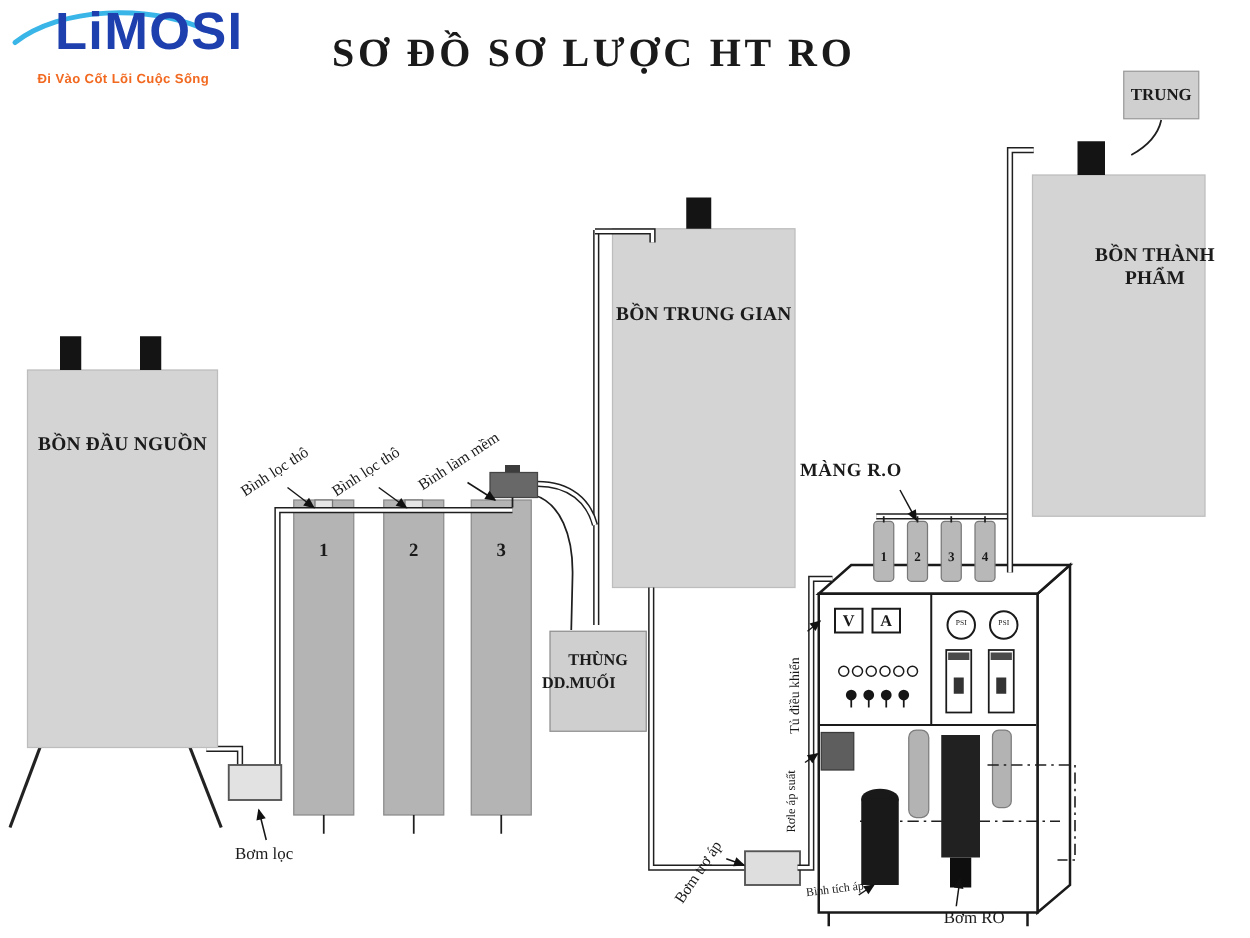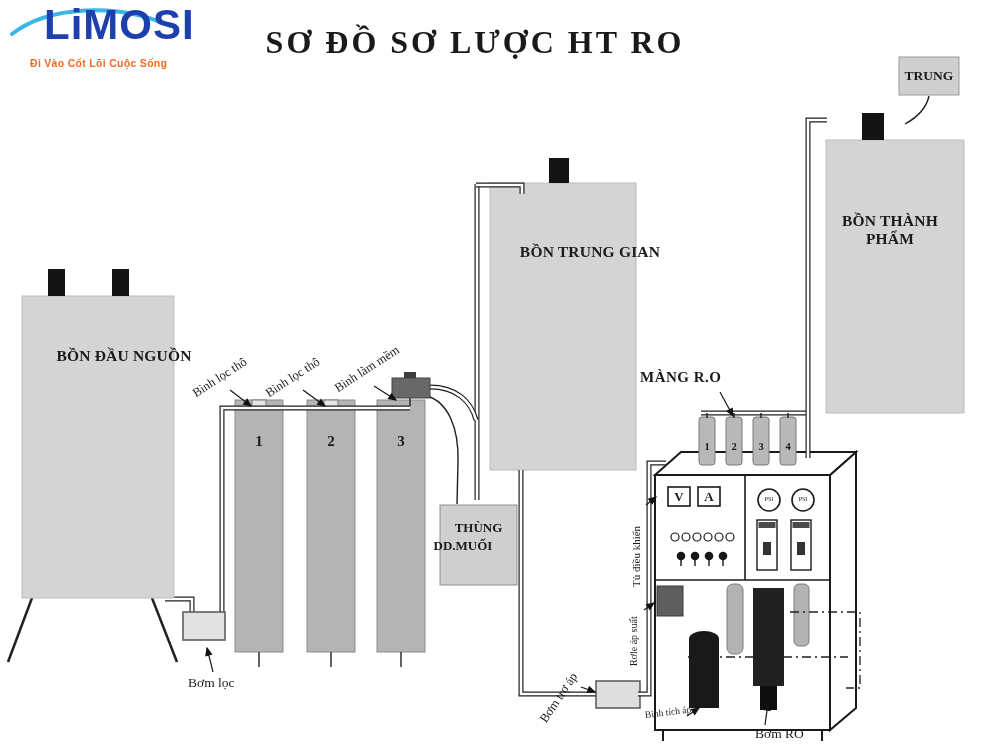--- a/index.html
+++ b/index.html
@@ -195,23 +195,23 @@
       <line class="ptr" x1="581" y1="687" x2="595" y2="692" marker-end="url(#arr)"></line>
       <line class="ptr" x1="644" y1="610" x2="654" y2="603" marker-end="url(#arr)"></line>
     </g>
   </svg>
 
   <div class="lbl brand" style="left:8px;top:4px;margin-left:36px;">LiMOSI</div>
   <div class="lbl tagline" style="left:30px;top:57px;">Đi Vào Cốt Lõi Cuộc Sống</div>
   <div class="lbl title center" style="left:235px;top:24px;width:480px;text-align:center;">SƠ ĐỒ SƠ LƯỢC HT RO</div>
 
   <div class="lbl box-label center" style="left:899px;top:68px;width:60px;font-size:13.5px;">TRUNG</div>
-  <div class="lbl tank-label center" style="left:826px;top:196px;width:128px;margin-top:16px;">BỒN THÀNH PHẨM</div>
-  <div class="lbl tank-label center" style="left:490px;top:243px;width:146px;padding-left:27px;">BỒN TRUNG GIAN</div>
-  <div class="lbl tank-label center" style="left:22px;top:347px;width:152px;padding-left:26px;">BỒN ĐẦU NGUỒN</div>
+  <div class="lbl tank-label center" style="left:860px;top:196px;width:128px;">BỒN THÀNH PHẨM</div>
+  <div class="lbl tank-label center" style="left:490px;top:243px;width:146px;">BỒN TRUNG GIAN</div>
+  <div class="lbl tank-label center" style="left:22px;top:347px;width:152px;">BỒN ĐẦU NGUỒN</div>
   <div class="lbl box-label center" style="left:440px;top:520px;width:77px;">THÙNG</div>
   <div class="lbl box-label center" style="left:416px;top:538px;width:94px;">DD.MUỐI</div>
 
   <div class="lbl rot" style="left:194px;top:387px;transform:rotate(-33deg);">Bình lọc thô</div>
   <div class="lbl rot" style="left:267px;top:387px;transform:rotate(-33deg);">Bình lọc thô</div>
   <div class="lbl rot" style="left:336px;top:382px;transform:rotate(-33deg);">Bình làm mềm</div>
   <div class="lbl num center" style="left:235px;top:433px;width:48px;">1</div>
   <div class="lbl num center" style="left:307px;top:433px;width:48px;">2</div>
   <div class="lbl num center" style="left:377px;top:433px;width:48px;">3</div>
 

